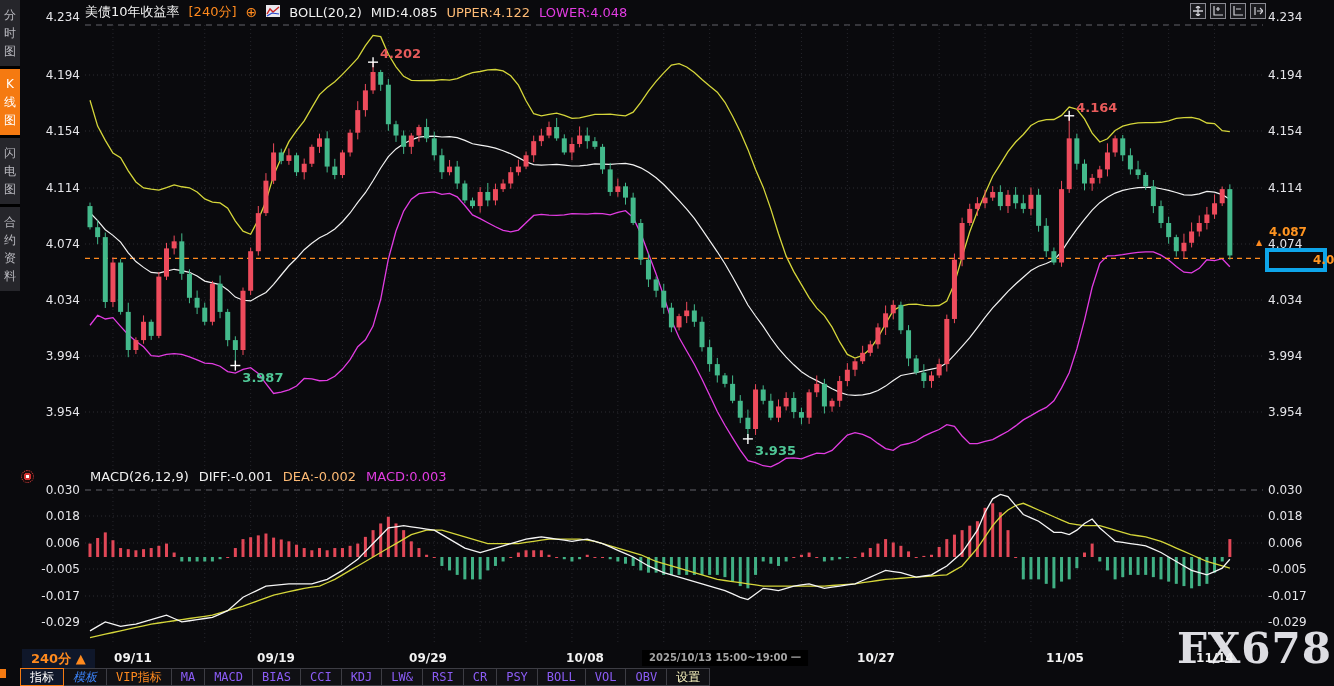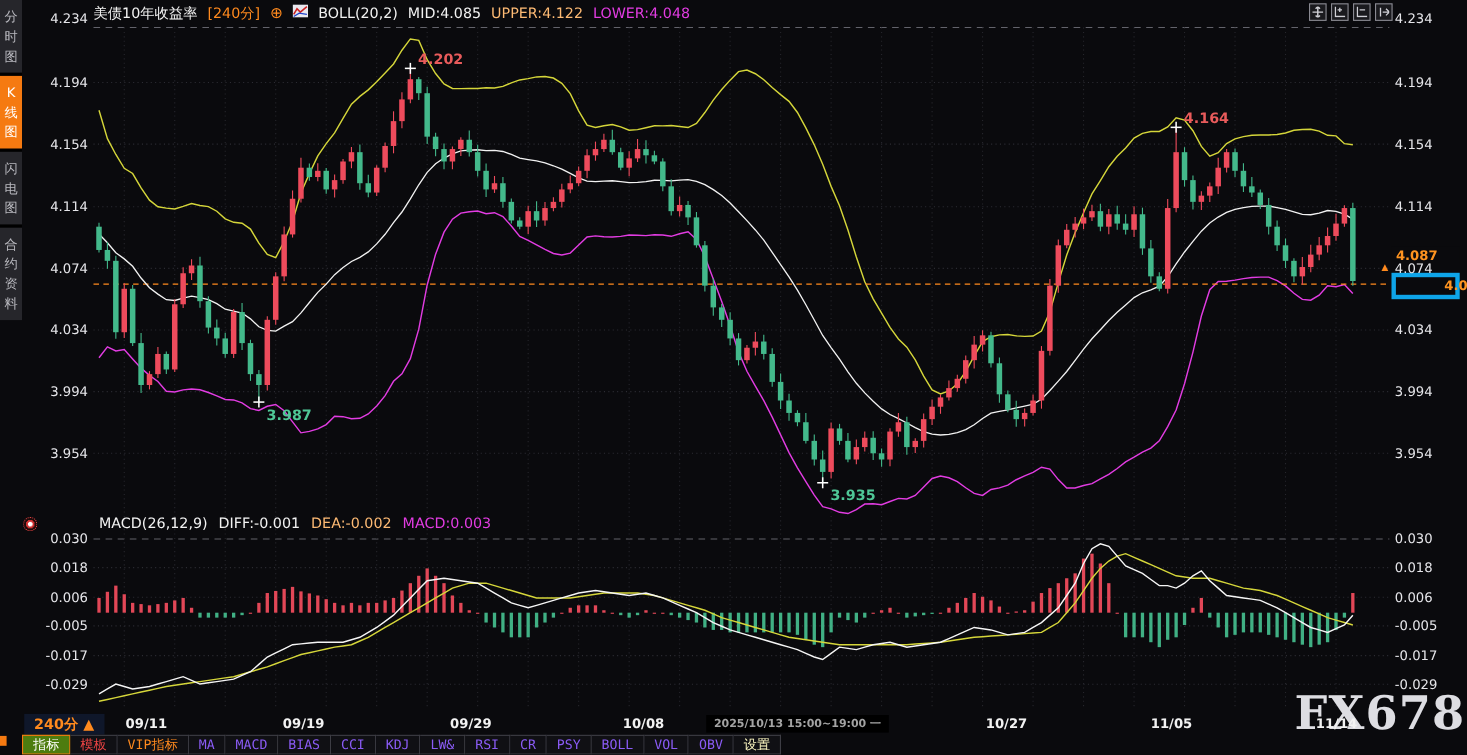--- a/index.html
+++ b/index.html
@@ -39,23 +39,23 @@
   .tag{position:absolute;left:1265px;width:62px;font-size:12px;font-weight:bold;color:#ff9420;background:#0a0a0d;
        padding:1px 4px;box-sizing:border-box;}
   #tag-line{border:4px solid #0ea5e9;padding-left:44px;}
   #tag-marker{position:absolute;left:1256px;top:239px;color:#ff8a1e;font-size:8px;line-height:8px;}
   
   #tabbar{position:absolute;left:20px;top:668px;height:18px;display:flex;}
   .btab{height:16px;border:1px solid #3d3d44;border-left-width:0;background:#101014;color:#8b5cf6;
         font-size:12px;line-height:16px;padding:0 9px;cursor:pointer;white-space:nowrap;
         font-family:"DejaVu Sans Mono","Liberation Mono",monospace;}
   .btab:first-child{border-left-width:1px;}
-  .btab.active{background:#4d7c0f;color:#fff;border-color:#f57a11;}
+  .btab.active{background:#0f172a;color:#fff;border-color:#f57a11;}
   .btab.vip{color:#ff8a1e;}
-  .btab.plain{color:#ef4444;}
+  .btab.plain{color:#3b82f6;font-style:italic;}
   .btab.dim{color:#fef9c3;}
   #corner-accent{position:absolute;left:0;top:669px;width:6px;height:9px;background:#f57a11;}
   #watermark{position:absolute;right:2px;top:624px;font-family:"DejaVu Serif","Liberation Serif",serif;
              font-size:42px;font-weight:bold;color:#e9e9ee;opacity:.95;letter-spacing:1px;margin-left:25px;}
   #chart{position:absolute;left:0;top:0;}
 </style>
 </head>
 <body>
 
 <svg id="chart" width="1334" height="686">
@@ -692,15 +692,15 @@
 <div class="pl left" style="top: 562px;">-0.005</div>
 <div class="pl right" style="top: 562px;">-0.005</div>
 <div class="pl left" style="top: 589px;">-0.017</div>
 <div class="pl right" style="top: 589px;">-0.017</div>
 <div class="pl left" style="top: 615px;">-0.029</div>
 <div class="pl right" style="top: 615px;">-0.029</div>
 <div class="dlab" style="left: 133px;">09/11</div>
 <div class="dlab" style="left: 276px;">09/19</div>
 <div class="dlab" style="left: 428px;">09/29</div>
 <div class="dlab" style="left: 585px;">10/08</div>
-<div class="dlab" style="left: 915px;">10/27</div>
+<div class="dlab" style="left: 876px;">10/27</div>
 <div class="dlab" style="left: 1065px;">11/05</div>
 <div class="dlab" style="left: 1215px;">11/14</div>
 
 </body></html>

